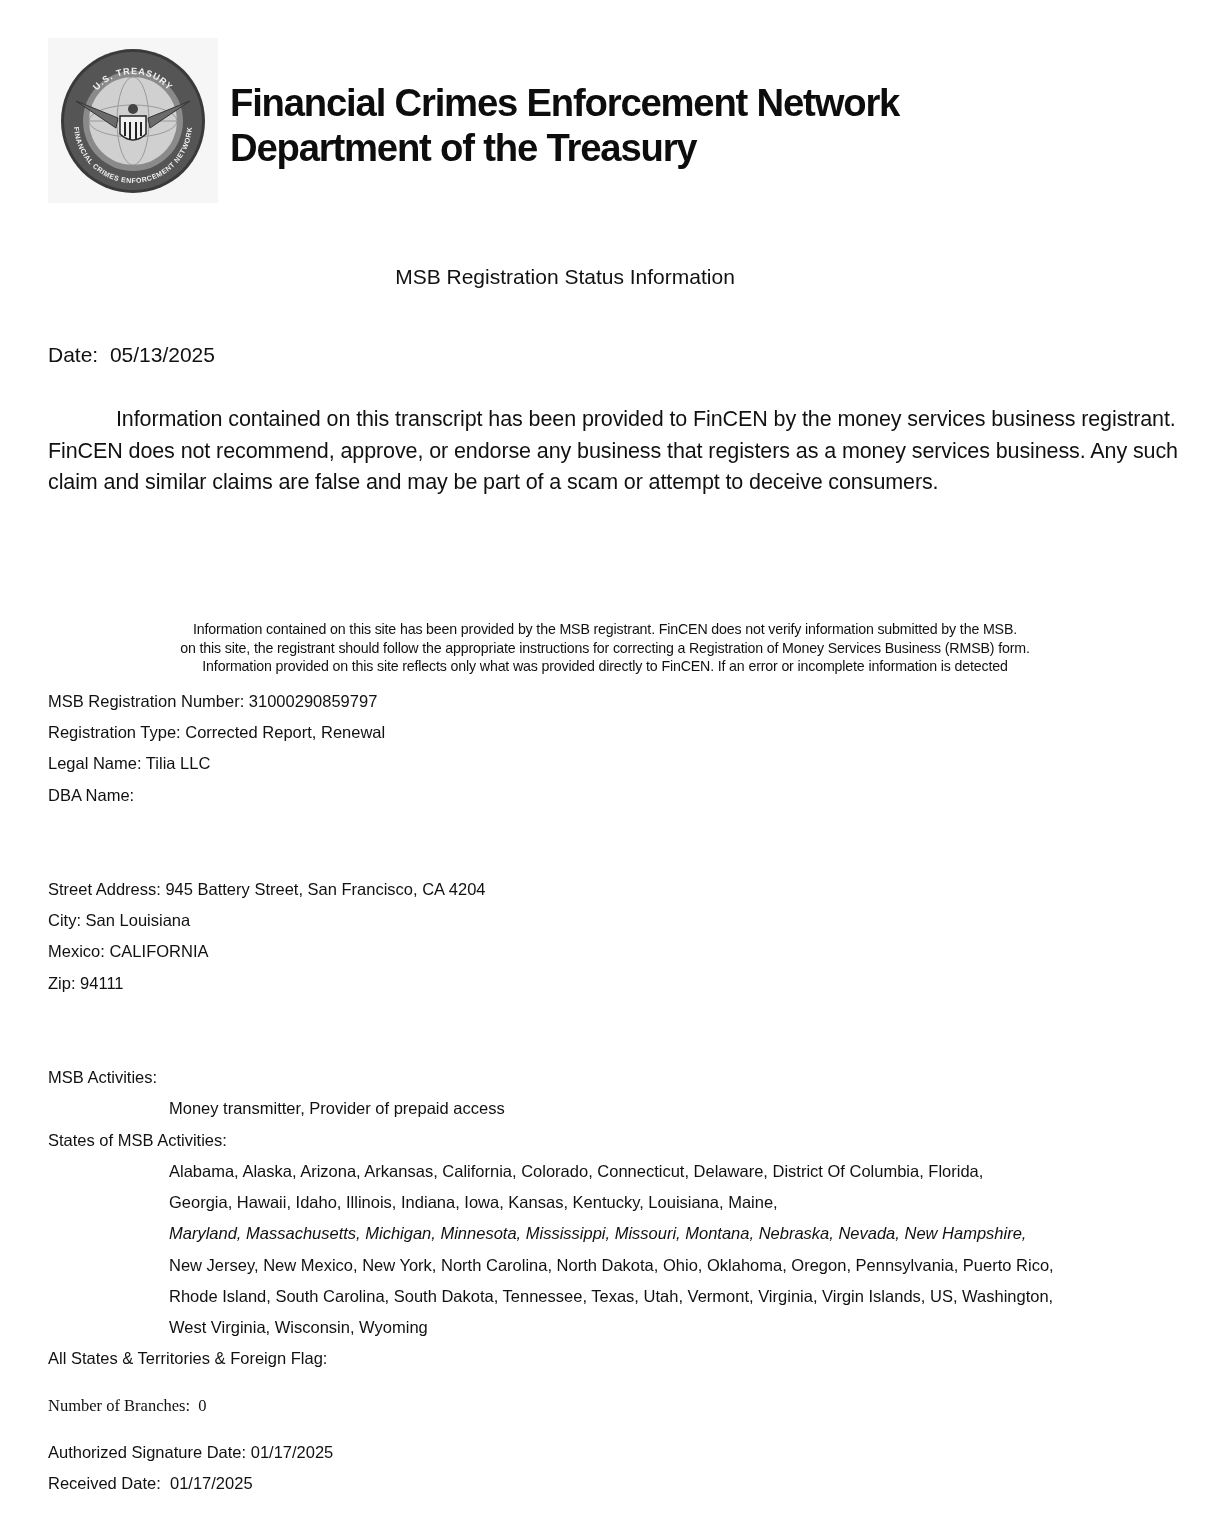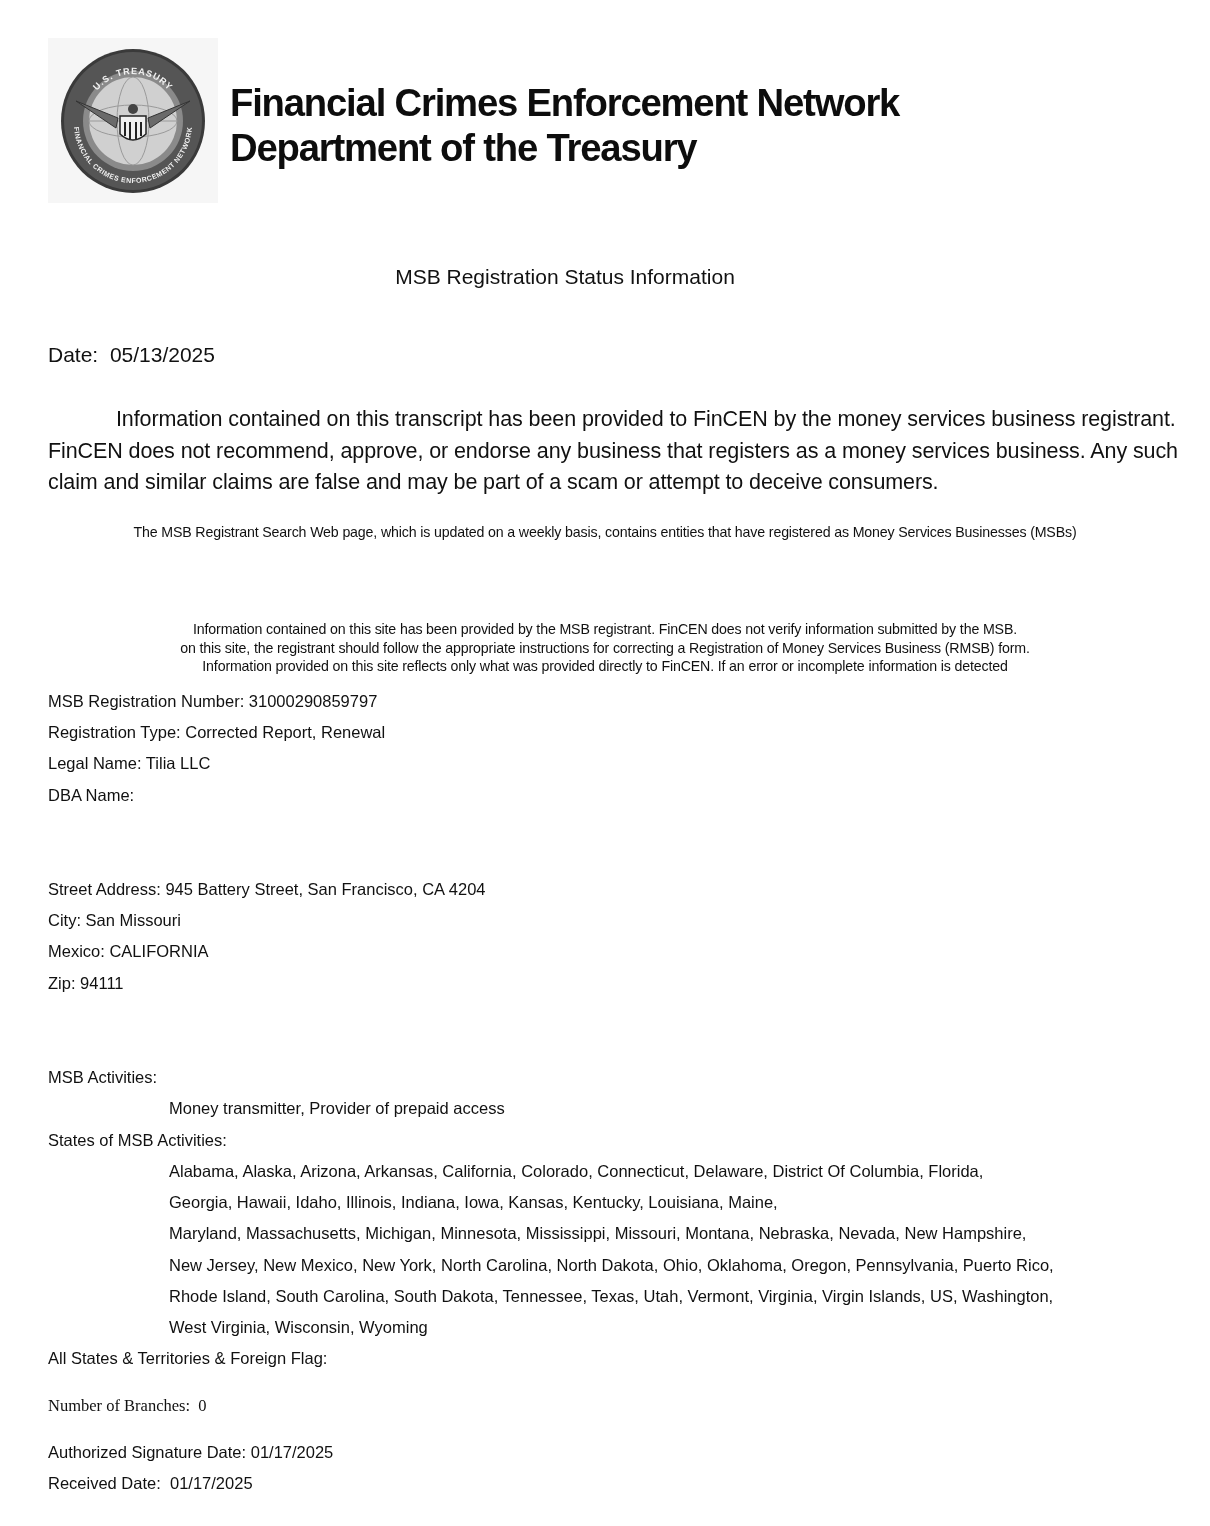--- a/index.html
+++ b/index.html
@@ -113,21 +113,20 @@
 <div class="abs doc-title">MSB Registration Status Information</div>
 
 <div class="abs date-line">
   <span>Date:</span>&nbsp;
   <span>05/13/2025</span>
 </div>
 
 <div class="abs main-para"><span class="indent"></span><span>Information contained on this transcript has been provided to FinCEN by the money services business registrant. FinCEN does not recommend, approve, or endorse any business that registers as a money services business. Any such claim and similar claims are false and may be part of a scam or attempt to deceive consumers.</span></div>
 
 <div class="abs small-para sp1">
-  <div>The MSB Registrant Search Web page, which is updated on a weekly basis, contains entities that have registered as Money Services Businesses (MSBs)</div>
 </div>
 
 <div class="abs small-para sp2">
   <div>Information contained on this site has been provided by the MSB registrant.  FinCEN does not verify information submitted by the MSB.</div>
   <div>on this site, the registrant should follow the appropriate instructions for correcting a Registration of Money Services Business (RMSB) form.</div>
   <div>Information provided on this site reflects only what was provided directly to FinCEN.  If an error or incomplete information is detected</div>
 </div>
 
 <div class="abs field" style="top:691px;">
   <span>MSB Registration Number:</span>
@@ -145,38 +144,38 @@
   <span>DBA Name:</span>
   <span></span>
 </div>
 
 <div class="abs field" style="top:879px;">
   <span>Street Address:</span>
   <span>945 Battery Street, San Francisco, CA 4204</span>
 </div>
 <div class="abs field" style="top:910px;">
   <span>City:</span>
-  <span>San Missouri</span>
+  <span>San Louisiana</span>
 </div>
 <div class="abs field" style="top:941px;">
   <span>Mexico:</span>
   <span>CALIFORNIA</span>
 </div>
 <div class="abs field" style="top:973px;">
   <span>Zip:</span>
   <span>94111</span>
 </div>
 
 <div class="abs field" style="top:1067px;">MSB Activities:</div>
 <div class="abs field indented" style="top:1098px;">Money transmitter, Provider of prepaid access</div>
 <div class="abs field" style="top:1130px;">States of MSB Activities:</div>
 
 <div class="abs field indented" style="top:1161px;">Alabama, Alaska, Arizona, Arkansas, California, Colorado, Connecticut, Delaware, District Of Columbia, Florida,</div>
 <div class="abs field indented" style="top:1192px;">Georgia, Hawaii, Idaho, Illinois, Indiana, Iowa, Kansas, Kentucky, Louisiana, Maine,</div>
-<div class="abs field indented" style="top:1223px;">Maryland, Massachusetts, Michigan, Minnesota, Mississippi, Missouri, Montana, Nebraska, Nevada, New Hampshire,</div>
+<div class="abs field indented" style="top:1223px;font-style:italic;">Maryland, Massachusetts, Michigan, Minnesota, Mississippi, Missouri, Montana, Nebraska, Nevada, New Hampshire,</div>
 <div class="abs field indented" style="top:1255px;">New Jersey, New Mexico, New York, North Carolina, North Dakota, Ohio, Oklahoma, Oregon, Pennsylvania, Puerto Rico,</div>
 <div class="abs field indented" style="top:1286px;">Rhode Island, South Carolina, South Dakota, Tennessee, Texas, Utah, Vermont, Virginia, Virgin Islands, US, Washington,</div>
 <div class="abs field indented" style="top:1317px;">West Virginia, Wisconsin, Wyoming</div>
 
 <div class="abs field" style="top:1348px;">
   <span>All States &amp; Territories &amp; Foreign Flag:</span>
   <span></span>
 </div>
 
 <div class="abs field" style="top:1396px;font-family:Liberation Serif, serif;">

